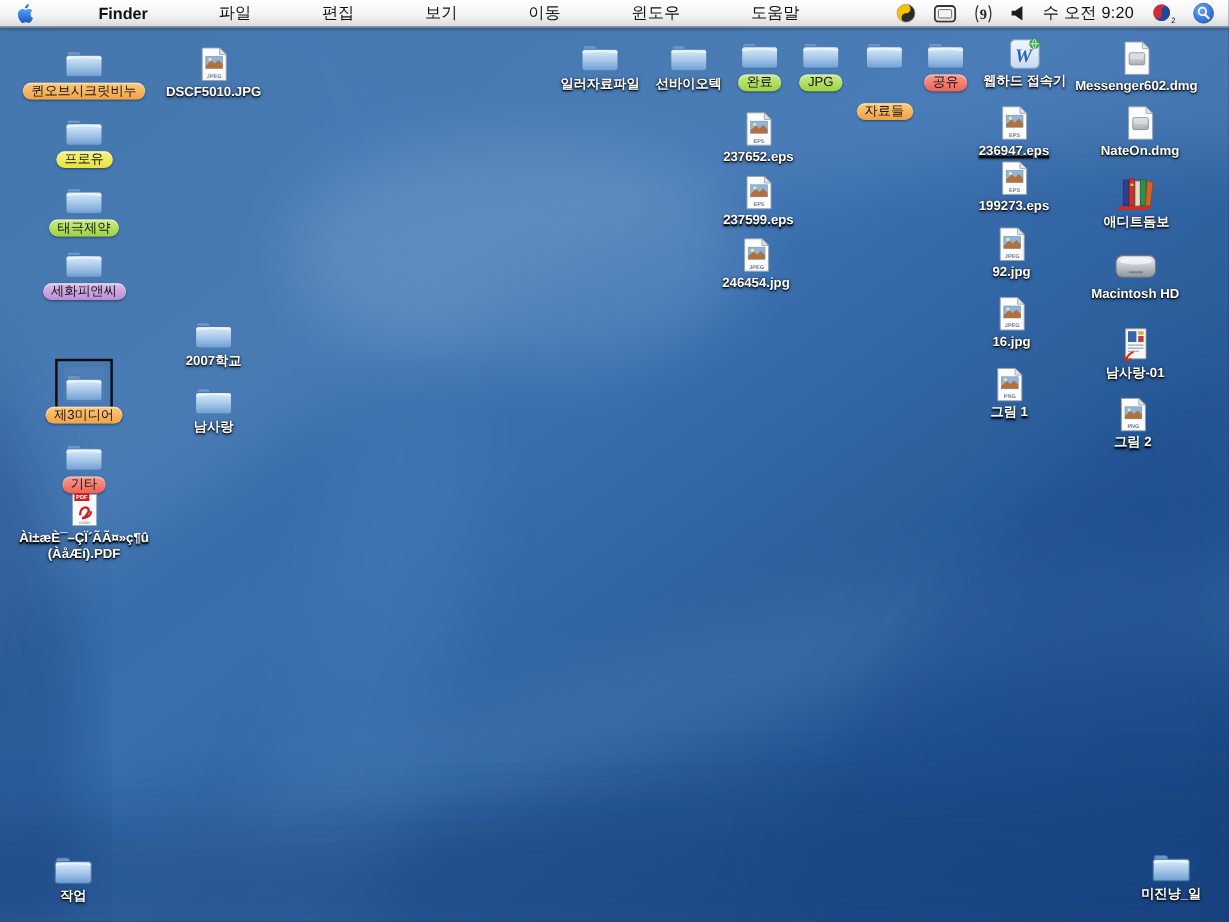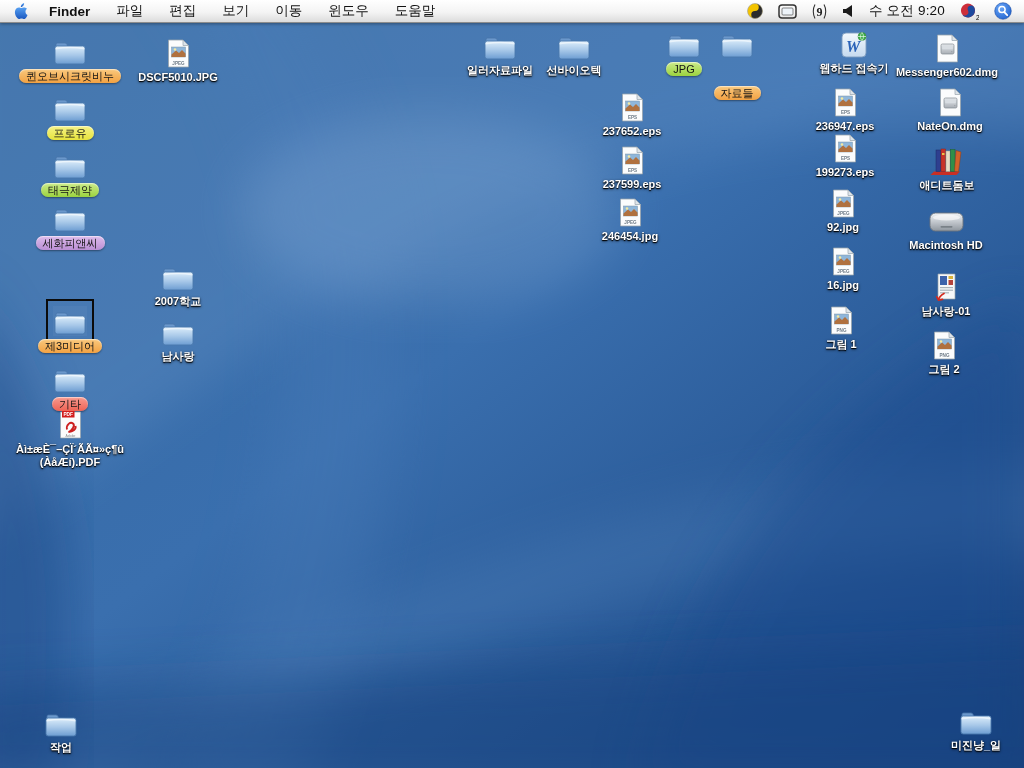--- a/index.html
+++ b/index.html
@@ -14,21 +14,21 @@
 
   
   .menu-bar{
     position:absolute;top:0;left:0;width:1024px;height:22px;z-index:50;
     background:linear-gradient(#ffffff,#f4f4f4 55%,#dcdcdc);
     border-bottom:1px solid #8c8c8c;
     box-shadow:0 1px 3px rgba(0,0,0,.35);
     display:flex;align-items:center;justify-content:space-between;
     font-size:13.5px;color:#111;
   }
-  .mb-left{display:flex;align-items:center;height:100%;}
+  .mb-left{display:flex;align-items:center;height:100%;gap:33px;}
   .apple{display:flex;align-items:center;margin:0 20px 0 14px;}
   .app-name{font-weight:bold;margin-right:26px;}
   .mitem{margin-right:26px;}
   .mb-right{display:flex;align-items:center;height:100%;padding-right:12px;}
   .mb-right > span{display:flex;align-items:center;margin-left:15px;}
   .clock{font-size:13.5px;letter-spacing:.2px;}
 
   
   #desktop{position:absolute;inset:0;z-index:5;}
   .desk-icon{
@@ -272,20 +272,37 @@
               <stop offset="1" stop-color="#6d9dd2"></stop>
             </linearGradient>
           </defs>
           <path d="M3 8 L3 5.5 Q3 4 4.5 4 L12 4 Q13.5 4 14 5.5 L14.8 8 Z" fill="#higher" style="fill:#6b98cc" stroke="#4874a8" stroke-width="0.8"></path>
           <rect x="2" y="7" width="30" height="18" rx="2.2" fill="url(#fg)" stroke="#4a78ad" stroke-width="0.9"></rect>
           <path d="M2.5 10.5 Q17 8 31.5 10.5 L31.5 8.8 Q17 6.8 2.5 8.8 Z" fill="rgba(255,255,255,0.55)"></path>
         </svg>
       </div>
       <div class="icon-label">선바이오텍</div>
     </div>
+    <div class="desk-icon" style="left: 633px; top: 29px;">
+      <div class="icon-glyph">
+        <svg width="34" height="27" viewBox="0 0 34 27">
+          <defs>
+            <linearGradient id="fg" x1="0" y1="0" x2="0" y2="1">
+              <stop offset="0" stop-color="#ddeefb"></stop>
+              <stop offset="0.5" stop-color="#a9c9e9"></stop>
+              <stop offset="1" stop-color="#6d9dd2"></stop>
+            </linearGradient>
+          </defs>
+          <path d="M3 8 L3 5.5 Q3 4 4.5 4 L12 4 Q13.5 4 14 5.5 L14.8 8 Z" fill="#higher" style="fill:#6b98cc" stroke="#4874a8" stroke-width="0.8"></path>
+          <rect x="2" y="7" width="30" height="18" rx="2.2" fill="url(#fg)" stroke="#4a78ad" stroke-width="0.9"></rect>
+          <path d="M2.5 10.5 Q17 8 31.5 10.5 L31.5 8.8 Q17 6.8 2.5 8.8 Z" fill="rgba(255,255,255,0.55)"></path>
+        </svg>
+      </div>
+      <div class="icon-label pill pill-green">완료</div>
+    </div>
     <div class="desk-icon" style="left: 684px; top: 29px;">
       <div class="icon-glyph">
         <svg width="34" height="27" viewBox="0 0 34 27">
           <defs>
             <linearGradient id="fg" x1="0" y1="0" x2="0" y2="1">
               <stop offset="0" stop-color="#ddeefb"></stop>
               <stop offset="0.5" stop-color="#a9c9e9"></stop>
               <stop offset="1" stop-color="#6d9dd2"></stop>
             </linearGradient>
           </defs>
@@ -305,20 +322,37 @@
               <stop offset="0.5" stop-color="#a9c9e9"></stop>
               <stop offset="1" stop-color="#6d9dd2"></stop>
             </linearGradient>
           </defs>
           <path d="M3 8 L3 5.5 Q3 4 4.5 4 L12 4 Q13.5 4 14 5.5 L14.8 8 Z" fill="#higher" style="fill:#6b98cc" stroke="#4874a8" stroke-width="0.8"></path>
           <rect x="2" y="7" width="30" height="18" rx="2.2" fill="url(#fg)" stroke="#4a78ad" stroke-width="0.9"></rect>
           <path d="M2.5 10.5 Q17 8 31.5 10.5 L31.5 8.8 Q17 6.8 2.5 8.8 Z" fill="rgba(255,255,255,0.55)"></path>
         </svg>
       </div>
       <div class="icon-label pill pill-orange">자료들</div>
+    </div>
+    <div class="desk-icon" style="left: 788px; top: 29px;">
+      <div class="icon-glyph">
+        <svg width="34" height="27" viewBox="0 0 34 27">
+          <defs>
+            <linearGradient id="fg" x1="0" y1="0" x2="0" y2="1">
+              <stop offset="0" stop-color="#ddeefb"></stop>
+              <stop offset="0.5" stop-color="#a9c9e9"></stop>
+              <stop offset="1" stop-color="#6d9dd2"></stop>
+            </linearGradient>
+          </defs>
+          <path d="M3 8 L3 5.5 Q3 4 4.5 4 L12 4 Q13.5 4 14 5.5 L14.8 8 Z" fill="#higher" style="fill:#6b98cc" stroke="#4874a8" stroke-width="0.8"></path>
+          <rect x="2" y="7" width="30" height="18" rx="2.2" fill="url(#fg)" stroke="#4a78ad" stroke-width="0.9"></rect>
+          <path d="M2.5 10.5 Q17 8 31.5 10.5 L31.5 8.8 Q17 6.8 2.5 8.8 Z" fill="rgba(255,255,255,0.55)"></path>
+        </svg>
+      </div>
+      <div class="icon-label pill pill-red">공유</div>
     </div>
     <div class="desk-icon" style="left: 854px; top: 29px;">
       <div class="icon-glyph">
         <svg width="30" height="29" viewBox="0 0 30 29">
           <defs>
             <linearGradient id="whg" x1="0" y1="0" x2="0" y2="1">
               <stop offset="0" stop-color="#f2f8fd"></stop>
               <stop offset="1" stop-color="#c6daef"></stop>
             </linearGradient>
           </defs>
@@ -380,21 +414,21 @@
           <path d="M1.5 1 L16 1 L21.5 6.5 L21.5 28 L1.5 28 Z" fill="#fbfcfd" stroke="#98a3ac" stroke-width="0.8"></path>
           <path d="M16 1 L16 6.5 L21.5 6.5 Z" fill="#dde4ea" stroke="#98a3ac" stroke-width="0.7"></path>
           <rect x="4.5" y="8" width="14" height="10" fill="#8fb6da" stroke="#7b93a8" stroke-width="0.5"></rect>
           <path d="M4.5 15.5 L9 11.5 L12 14 L15 11 L18.5 14.5 L18.5 18 L4.5 18 Z" fill="#b0713f"></path>
           <circle cx="8" cy="10.5" r="1.3" fill="#f4e9a0"></circle>
           <text x="11.5" y="25.8" font-size="4.6" text-anchor="middle" fill="#6e7b87" font-family="Liberation Sans, sans-serif" font-weight="bold">JPEG</text>
         </svg>
       </div>
       <div class="icon-label">246454.jpg</div>
     </div>
-    <div class="desk-icon" style="left: 845px; top: 87px;">
+    <div class="desk-icon" style="left: 845px; top: 87px; text-decoration: underline;">
       <div class="icon-glyph">
         <svg width="23" height="29" viewBox="0 0 23 29">
           <path d="M1.5 1 L16 1 L21.5 6.5 L21.5 28 L1.5 28 Z" fill="#fbfcfd" stroke="#98a3ac" stroke-width="0.8"></path>
           <path d="M16 1 L16 6.5 L21.5 6.5 Z" fill="#dde4ea" stroke="#98a3ac" stroke-width="0.7"></path>
           <rect x="4.5" y="8" width="14" height="10" fill="#8fb6da" stroke="#7b93a8" stroke-width="0.5"></rect>
           <path d="M4.5 15.5 L9 11.5 L12 14 L15 11 L18.5 14.5 L18.5 18 L4.5 18 Z" fill="#b0713f"></path>
           <circle cx="8" cy="10.5" r="1.3" fill="#f4e9a0"></circle>
           <text x="11.5" y="25.8" font-size="4.6" text-anchor="middle" fill="#6e7b87" font-family="Liberation Sans, sans-serif" font-weight="bold">EPS</text>
         </svg>
       </div>

